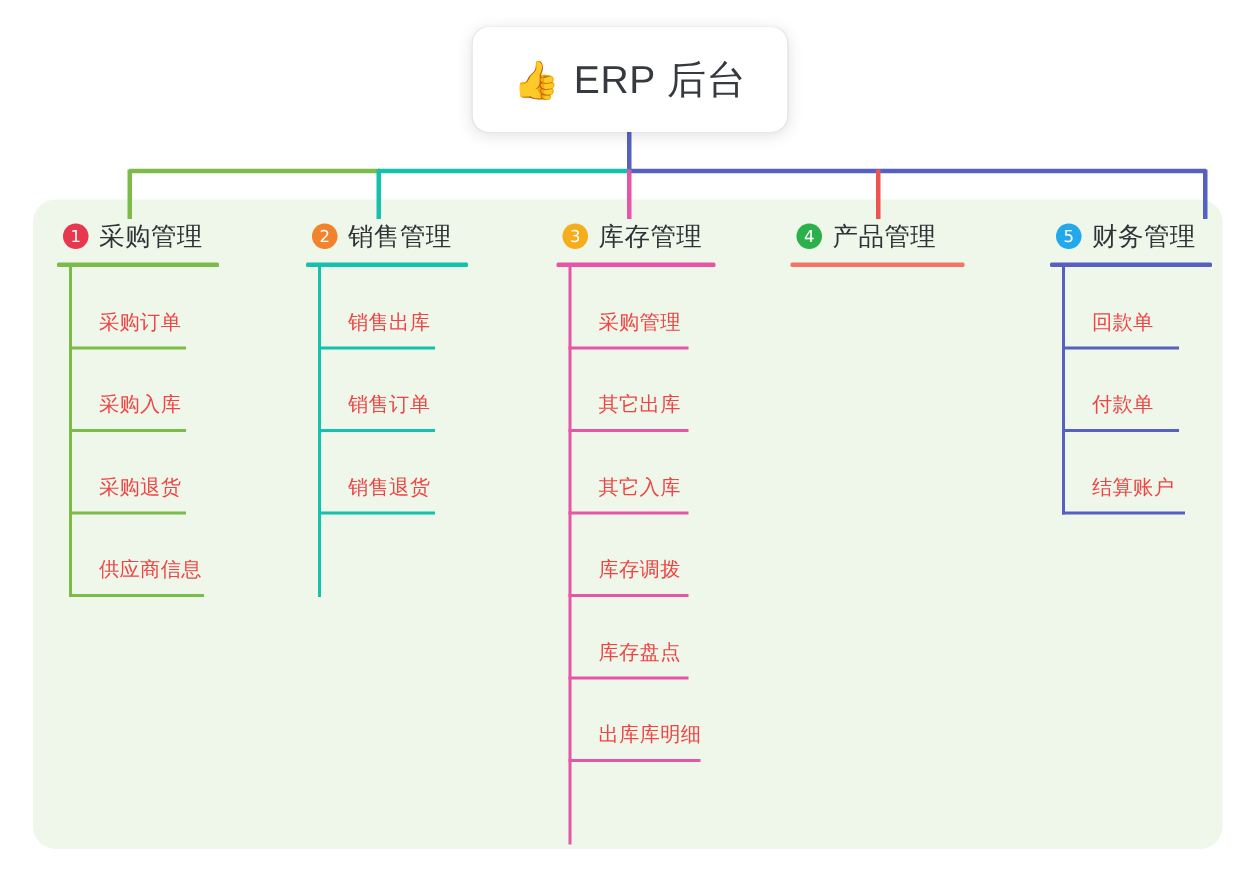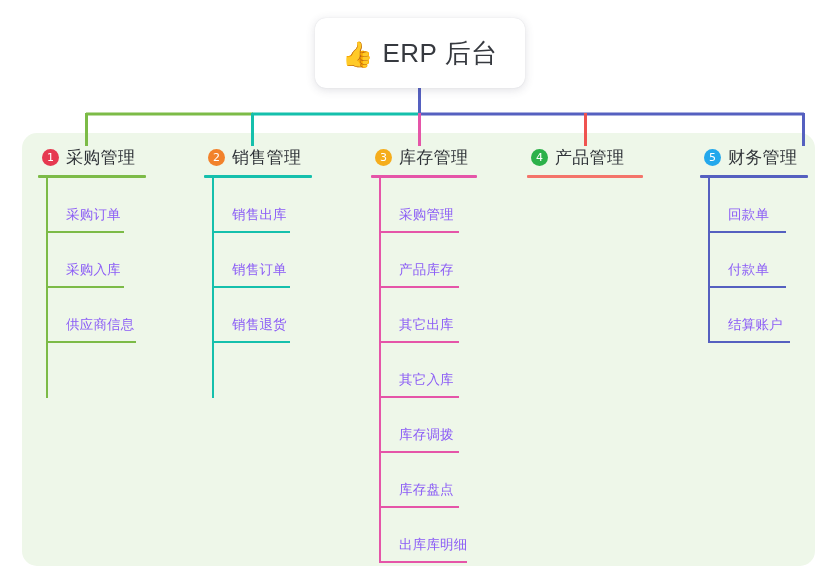--- a/index.html
+++ b/index.html
@@ -124,21 +124,21 @@
     position: relative;
     height: 55px;
     padding-left: 28px;
     box-sizing: border-box;
   }
   .leaf-text {
     position: absolute;
     left: 28px;
     bottom: 9px;
     font-size: 13.5px;
-    color: #8b5cf6;
+    color: #ef4444;
     white-space: nowrap;
     letter-spacing: 0.2px;
   }
   .leaf-underline {
     position: absolute;
     left: 8px;
     bottom: 0;
     height: 1.6px;
   }
 </style>
@@ -180,20 +180,24 @@
           <div class="spine" style="background: rgb(124, 187, 71); height: 220px;"></div>
           <div class="leaf">
             <span class="leaf-text">采购订单</span>
             <span class="leaf-underline" style="background: rgb(124, 187, 71); width: 78px;"></span>
           </div>
           <div class="leaf">
             <span class="leaf-text">采购入库</span>
             <span class="leaf-underline" style="background: rgb(124, 187, 71); width: 78px;"></span>
           </div>
           <div class="leaf">
+            <span class="leaf-text">采购退货</span>
+            <span class="leaf-underline" style="background: rgb(124, 187, 71); width: 78px;"></span>
+          </div>
+          <div class="leaf">
             <span class="leaf-text">供应商信息</span>
             <span class="leaf-underline" style="background: rgb(124, 187, 71); width: 90px;"></span>
           </div>
         </div>
       </div>
       <div class="column" style="left: 204px; width: 150px;">
         <div class="col-header">
           <span class="badge" style="background: rgb(242, 130, 43);">2</span>
           <span class="col-title">销售管理</span>
         </div>
@@ -220,24 +224,20 @@
           <span class="col-title">库存管理</span>
         </div>
         <div class="col-underline" style="background: rgb(229, 85, 168); width: 106px;"></div>
         <div class="leaves">
           <div class="spine" style="background: rgb(229, 85, 168); height: 385px;"></div>
           <div class="leaf">
             <span class="leaf-text">采购管理</span>
             <span class="leaf-underline" style="background: rgb(229, 85, 168); width: 80px;"></span>
           </div>
           <div class="leaf">
-            <span class="leaf-text">产品库存</span>
-            <span class="leaf-underline" style="background: rgb(229, 85, 168); width: 80px;"></span>
-          </div>
-          <div class="leaf">
             <span class="leaf-text">其它出库</span>
             <span class="leaf-underline" style="background: rgb(229, 85, 168); width: 80px;"></span>
           </div>
           <div class="leaf">
             <span class="leaf-text">其它入库</span>
             <span class="leaf-underline" style="background: rgb(229, 85, 168); width: 80px;"></span>
           </div>
           <div class="leaf">
             <span class="leaf-text">库存调拨</span>
             <span class="leaf-underline" style="background: rgb(229, 85, 168); width: 80px;"></span>

